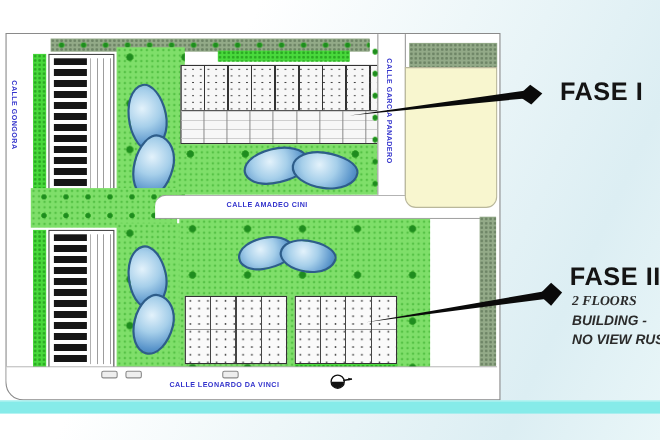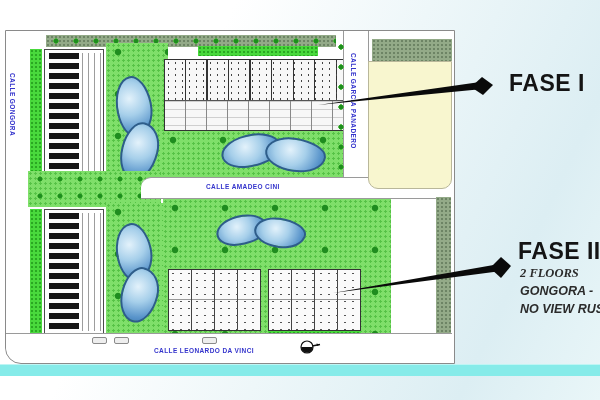--- a/index.html
+++ b/index.html
@@ -142,16 +142,16 @@
   <svg class="overlay" width="600" height="400" viewBox="0 0 600 400">
     <polygon points="318,105 476.6,82.5 477.4,89.5" fill="#0a0a0a"></polygon>
     <polygon points="471,87 482,77 493,85 483,95" fill="#0a0a0a"></polygon>
     <polygon points="333,293 496.5,264.5 497.5,271.5" fill="#0a0a0a"></polygon>
     <polygon points="490,268 501,257 511,266 501,278" fill="#0a0a0a"></polygon>
   </svg>
 
   <div class="fase-label" style="left:509px;top:70px;">FASE I</div>
   <div class="fase-label" style="left:518px;top:238px;">FASE II</div>
   <div class="fase-note" style="left:520px;top:266px;font-family:Liberation Serif, serif;">2 FLOORS</div>
-  <div class="fase-note" style="left:520px;top:284px;">GONGORA -</div>
+  <div class="fase-note" style="left:520px;top:284px;">BUILDING -</div>
   <div class="fase-note" style="left:520px;top:302px;">NO VIEW RUSH</div>
 
 </div>
 
 </body></html>

